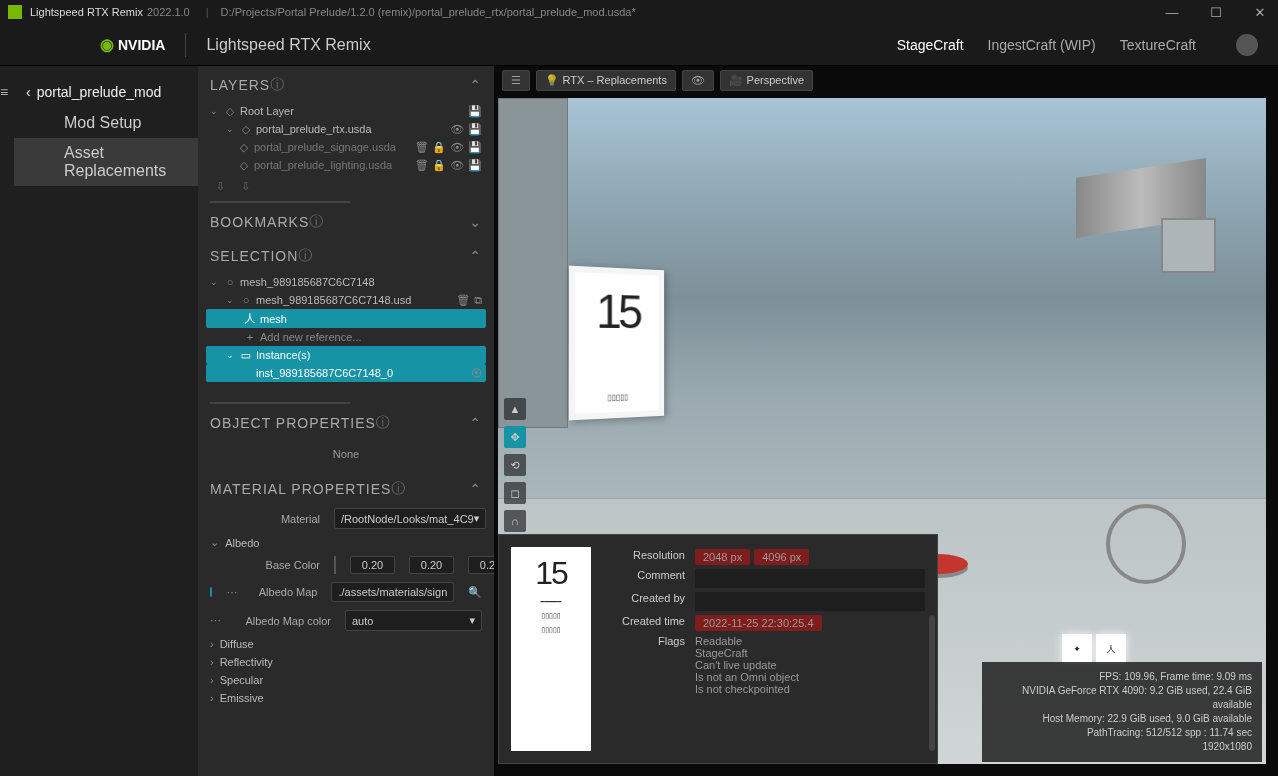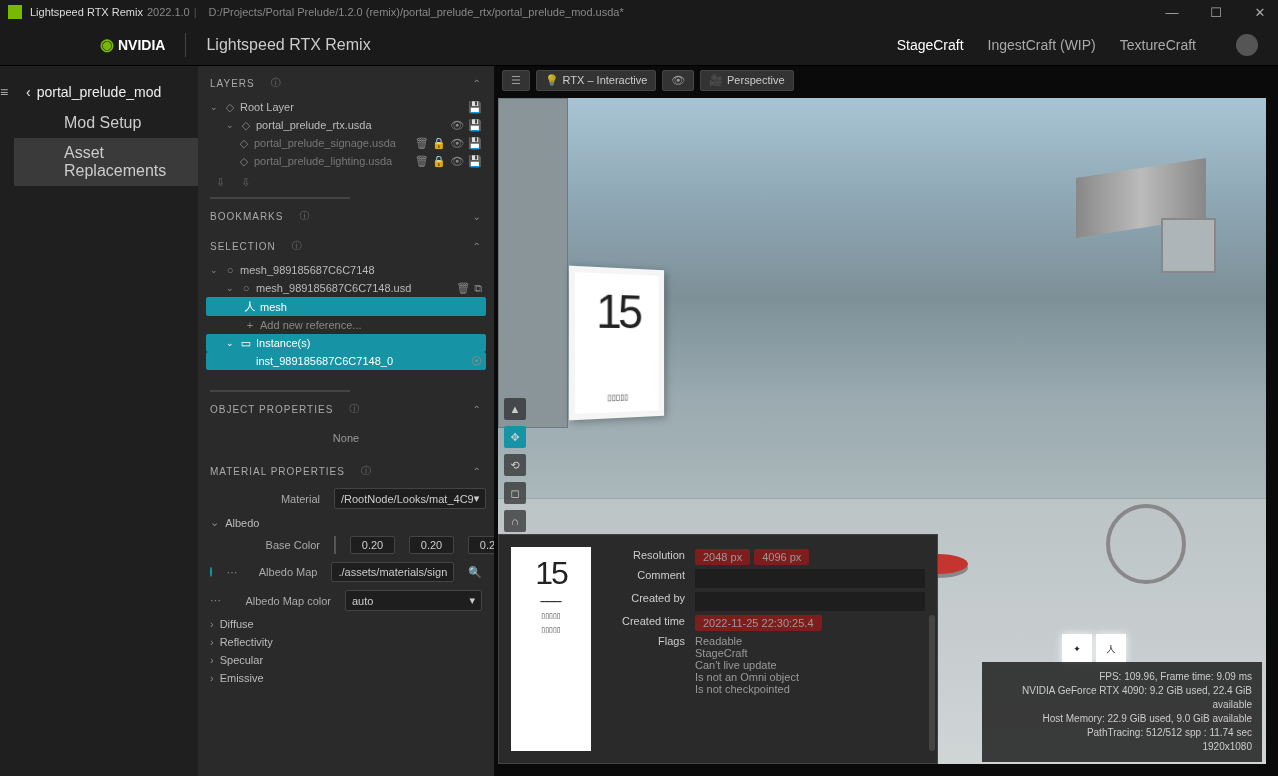--- a/index.html
+++ b/index.html
@@ -2,21 +2,21 @@
 <html><head>
 <meta charset="utf-8">
 <style>
 * { margin: 0; padding: 0; box-sizing: border-box; font-family: -apple-system, BlinkMacSystemFont, "Segoe UI", Arial, sans-serif; }
 body { background: #0a0a0a; color: #ccc; width: 1278px; height: 776px; overflow: hidden; font-size: 12px; }
 
 
 .titlebar { height: 24px; background: #1a1a1a; display: flex; align-items: center; padding: 0 8px; font-size: 11px; color: #aaa; }
 .titlebar .app-icon { width: 14px; height: 14px; background: #76b900; margin-right: 8px; }
 .titlebar .app-name { color: #ddd; margin-right: 4px; }
-.titlebar .version { color: #888; margin-right: 4px; }
+.titlebar .version { color: #888; margin-right: 16px; }
 .titlebar .divider { color: #555; margin-right: 12px; }
 .titlebar .filepath { color: #888; flex: 1; }
 .titlebar .win-controls { display: flex; gap: 24px; }
 .titlebar .win-btn { width: 20px; text-align: center; cursor: pointer; font-size: 13px; }
 
 
 .header { height: 42px; background: #1a1a1a; display: flex; align-items: center; padding: 0 20px 0 100px; border-bottom: 1px solid #000; }
 .nvidia-logo { display: flex; align-items: center; margin-right: 20px; color: #fff; font-weight: bold; font-size: 14px; }
 .nvidia-logo .eye { color: #76b900; margin-right: 4px; font-size: 16px; }
 .header .vline { width: 1px; height: 24px; background: #444; margin-right: 20px; }
@@ -34,21 +34,21 @@
 .hamburger { width: 16px; color: #aaa; font-size: 14px; cursor: pointer; }
 
 
 .sidebar { width: 184px; background: #1f1f1f; padding-top: 10px; }
 .sidebar .crumb { padding: 8px 12px; color: #eee; font-size: 14px; display: flex; align-items: center; gap: 6px; }
 .sidebar .navitem { padding: 6px 20px 6px 50px; color: #ccc; font-size: 16px; cursor: pointer; }
 .sidebar .navitem.active { background: #3a3a3a; }
 
 
 .panel { width: 296px; background: #2a2a2a; overflow-y: auto; padding: 0 0 12px 0; font-size: 11px; }
-.section-head { padding: 10px 12px 6px; color: #aaa; font-size: 10px; letter-spacing: 1px; display: flex; align-items: center; gap: 16px; position: relative; }
+.section-head { padding: 10px 12px 6px; color: #aaa; font-size: 14px; letter-spacing: 1px; display: flex; align-items: center; gap: 0; position: relative; }
 .section-head .info-icon { opacity: 0.5; }
 .section-head .chevron { position: absolute; right: 12px; color: #888; }
 .tree { padding: 2px 8px; }
 .tree-row { display: flex; align-items: center; padding: 2px 4px; gap: 4px; color: #bbb; min-height: 18px; }
 .tree-row .indent { display: inline-block; }
 .tree-row .chev { width: 10px; color: #888; font-size: 9px; }
 .tree-row .icon { width: 12px; text-align: center; color: #888; }
 .tree-row .label { flex: 1; white-space: nowrap; overflow: hidden; text-overflow: ellipsis; }
 .tree-row .actions { display: flex; gap: 4px; color: #888; }
 .tree-row.sel { background: #1793a6; color: #fff; border-radius: 2px; }
@@ -332,21 +332,21 @@
       </div>
   </div>
 
   <div class="viewport-wrap">
     <div class="vp-toolbar">
       <div class="vp-btn">
           <span class="ic">☰</span>
         </div>
       <div class="vp-btn">
           <span class="ic">💡</span>
-          <span>RTX – Interactive</span>
+          <span>RTX – Replacements</span>
         </div>
       <div class="vp-btn">
           <span class="ic">👁</span>
         </div>
       <div class="vp-btn">
           <span class="ic">🎥</span>
           <span>Perspective</span>
         </div>
     </div>
     <div class="viewport">

